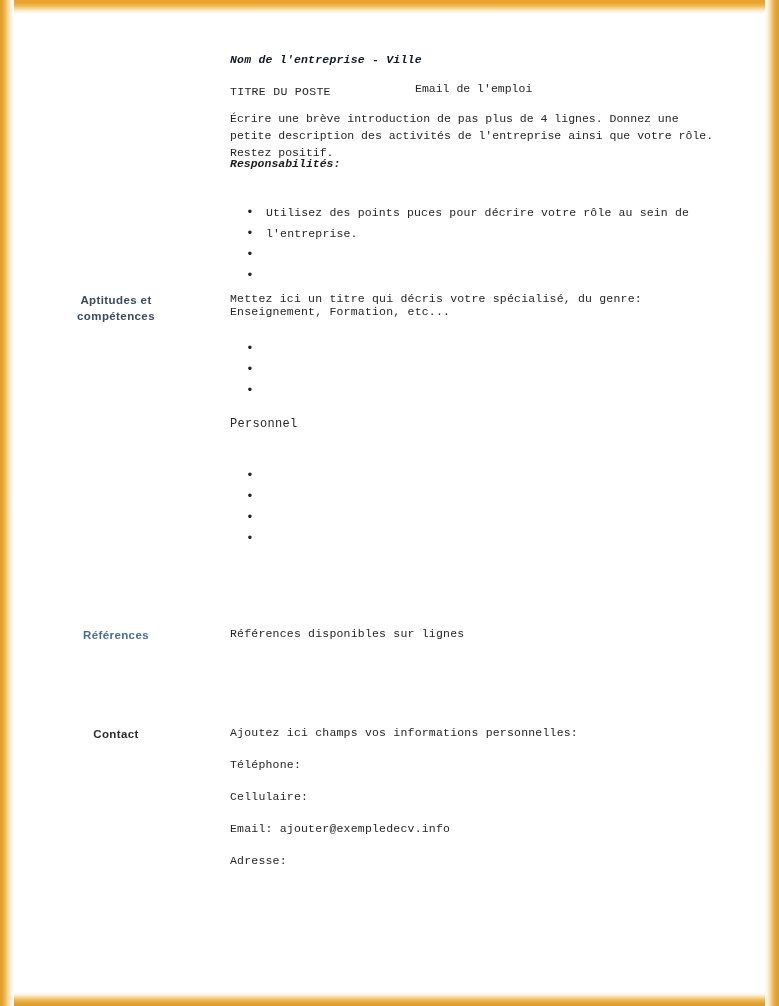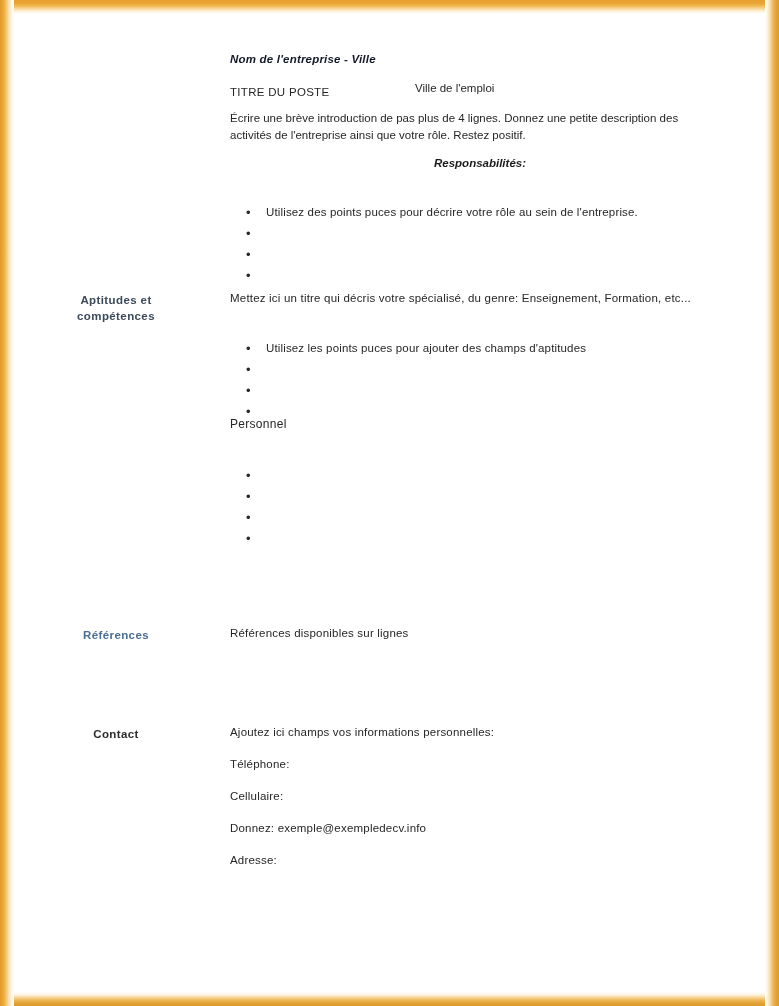--- a/index.html
+++ b/index.html
@@ -84,20 +84,21 @@
     letter-spacing: 0.4px;
     color: #3c4a5c;
   }
   .side-label.blue { color: #4a6e94; }
   .side-label.dark { color: #2c2c2c; }
 
   .main-col {
     position: absolute;
     left: 230px;
     width: 500px;
+    font-family: Liberation Mono, monospace;
   }
 
   .t-company {
     font-size: 11.5px;
     font-weight: bold;
     font-style: italic;
     color: #121a2a;
     letter-spacing: 0.2px;
   }
   .t-jobtitle {
@@ -117,21 +118,20 @@
     font-size: 11.5px;
     color: #262626;
     line-height: 17px;
     width: 492px;
   }
   .t-heading-bi {
     font-size: 11.5px;
     font-weight: bold;
     font-style: italic;
     color: #1b1b1b;
-    text-align: center;
   }
   .t-subheading {
     font-size: 12px;
     color: #262626;
     letter-spacing: 0.3px;
   }
   .t-line {
     font-size: 11.5px;
     color: #262626;
     letter-spacing: 0.2px;
@@ -181,21 +181,21 @@
 
     <div class="row" style="top:53px;">
       <div class="main-col">
         <div class="t-company">Nom de l'entreprise - Ville</div>
       </div>
     </div>
 
     <div class="row" style="top:82px;">
       <div class="main-col" style="position:absolute;">
         <span class="t-jobtitle">TITRE DU POSTE</span>
-        <span class="t-jobdate">Ville de l'emploi</span>
+        <span class="t-jobdate">Email de l'emploi</span>
       </div>
     </div>
 
     <div class="row" style="top:110px;">
       <div class="main-col">
         <div class="t-para">Écrire une brève introduction de pas plus de 4 lignes. Donnez une petite description des activités de l'entreprise ainsi que votre rôle. Restez positif.</div>
       </div>
     </div>
 
     <div class="row" style="top:157px;">
@@ -221,21 +221,20 @@
         <div>compétences</div>
       </div>
       <div class="main-col">
         <div class="t-line">Mettez ici un titre qui décris votre spécialisé, du genre: Enseignement, Formation, etc...</div>
       </div>
     </div>
 
     <div class="row" style="top:322px;">
       <div class="main-col">
         <ul class="bullets loose ind-b">
-          <li>Utilisez les points puces pour ajouter des champs d'aptitudes</li>
           <li></li>
           <li></li>
           <li></li>
         </ul>
       </div>
     </div>
 
     <div class="row" style="top:417px;">
       <div class="main-col">
         <div class="t-subheading">Personnel</div>
@@ -272,21 +271,21 @@
         <div class="t-line">Téléphone:</div>
       </div>
     </div>
     <div class="row" style="top:790px;">
       <div class="main-col">
         <div class="t-line">Cellulaire:</div>
       </div>
     </div>
     <div class="row" style="top:822px;">
       <div class="main-col">
-        <div class="t-line">Donnez: exemple@exempledecv.info</div>
+        <div class="t-line">Email: ajouter@exempledecv.info</div>
       </div>
     </div>
     <div class="row" style="top:854px;">
       <div class="main-col">
         <div class="t-line">Adresse:</div>
       </div>
     </div>
 
   </div>
 </div>

